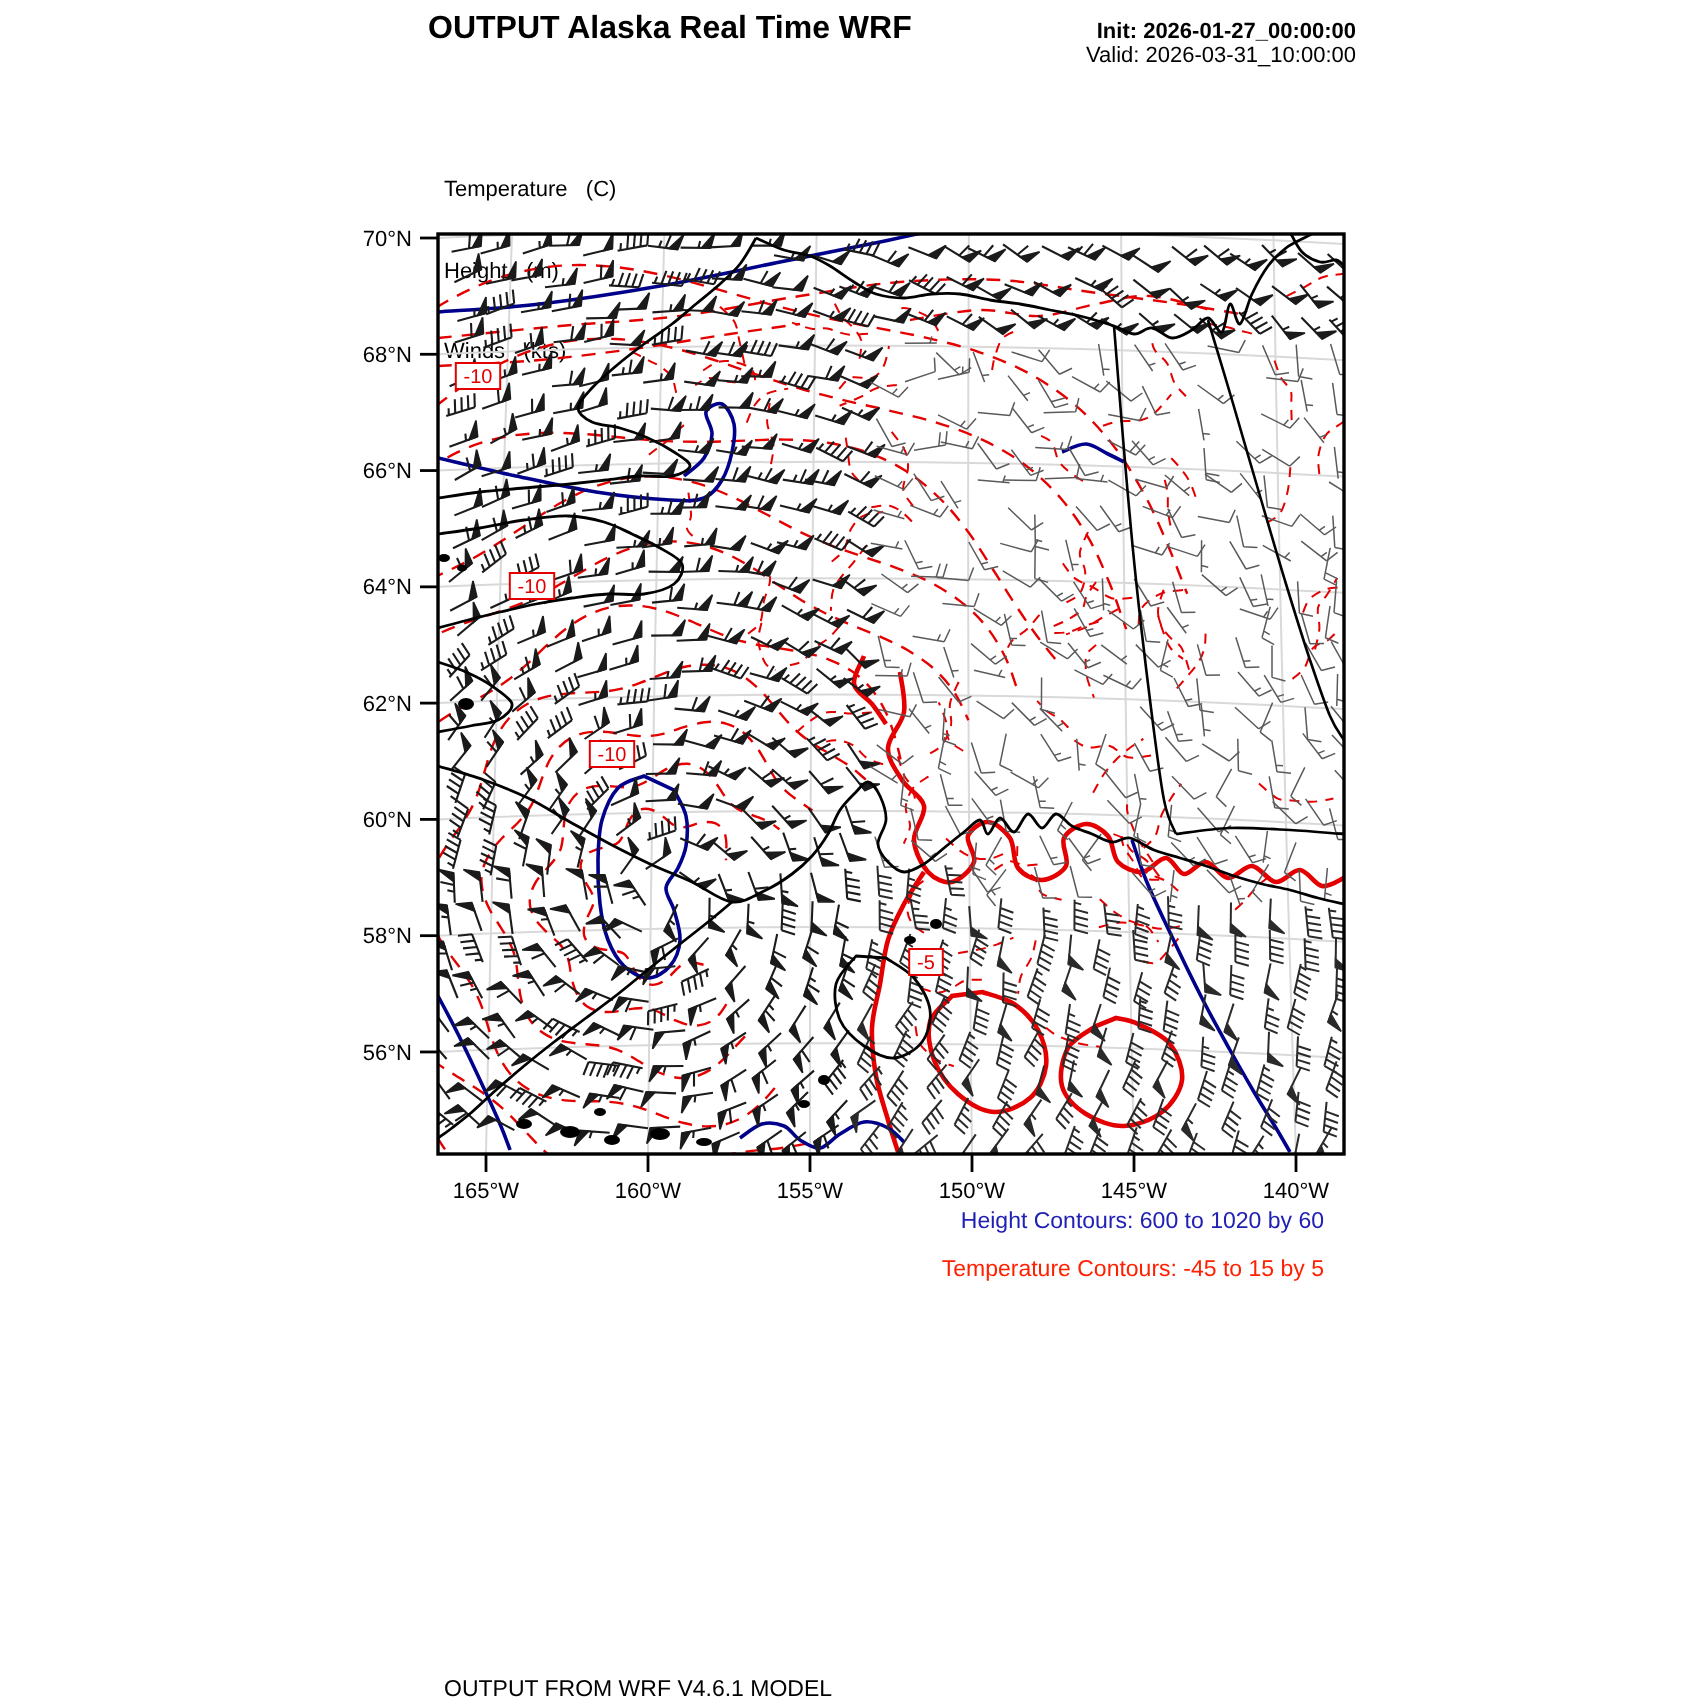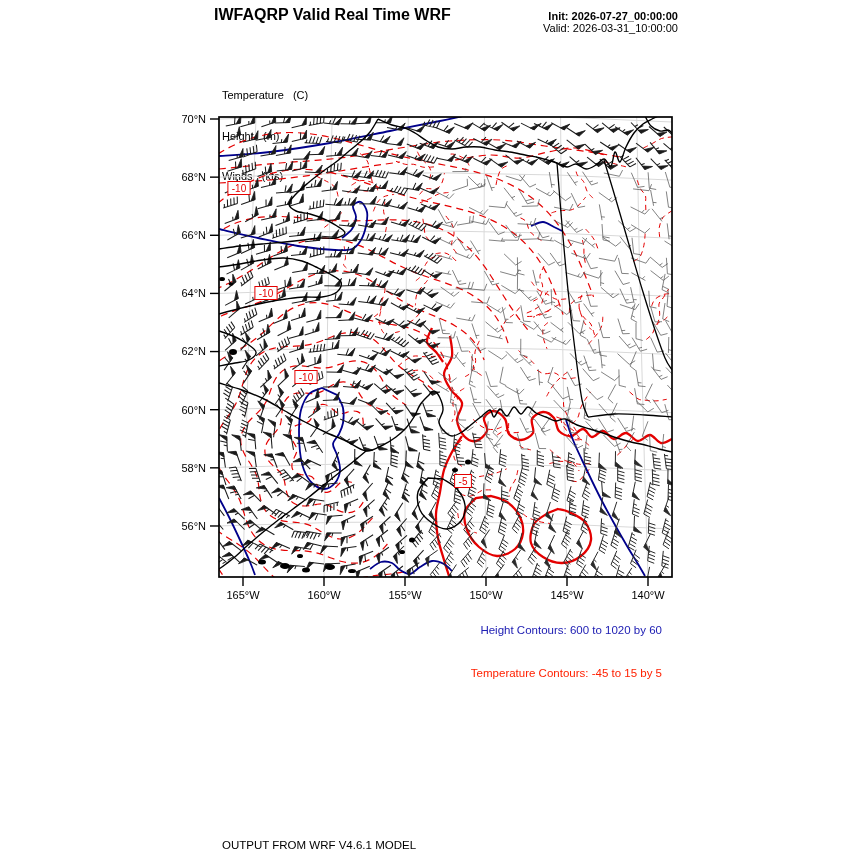--- a/index.html
+++ b/index.html
@@ -4,32 +4,32 @@
 <style>
   html,body{margin:0;padding:0;background:#fff;}
   .page{position:relative;width:850px;height:850px;background:#fff;overflow:hidden;
         font-family:"Liberation Sans", sans-serif;color:#000;}
   .title{position:absolute;left:214px;top:6px;font-size:16px;font-weight:bold;white-space:pre;}
   .initblk{position:absolute;right:172px;top:10px;text-align:right;}
   .init-line{font-size:11px;font-weight:bold;white-space:pre;}
   .valid-line{font-size:11px;font-weight:normal;white-space:pre;}
   .legend{position:absolute;left:222px;top:62px;font-size:11px;line-height:13.5px;white-space:pre;}
   .mapwrap{position:absolute;left:0;top:0;width:850px;height:850px;}
-  .caption{position:absolute;right:188px;font-size:11.5px;white-space:pre;margin-top:19px;}
+  .caption{position:absolute;right:188px;font-size:11.5px;white-space:pre;}
   .cap-height{top:605px;}
-  .cap-temp{top:648px;}
+  .cap-temp{top:629px;}
   .footer{position:absolute;left:222px;top:812px;font-size:11.5px;line-height:13.5px;white-space:pre;}
 </style>
 </head>
 <body>
 
 <div class="page">
-  <div class="title">IWFAQRP Valid Real Time WRF</div>
+  <div class="title">OUTPUT Alaska Real Time WRF</div>
   <div class="initblk">
-    <div class="init-line">Init: 2026-07-27_00:00:00</div>
+    <div class="init-line">Init: 2026-01-27_00:00:00</div>
     <div class="valid-line">Valid: 2026-03-31_10:00:00</div>
   </div>
   <div class="legend">
     <div>Temperature   (C)</div>
     <div>Height   (m)</div>
     <div>Winds   (kts)</div>
   </div>
 
   <div class="mapwrap" id="mapwrap"><svg width="850" height="850" viewBox="0 0 850 850">
         <defs>

